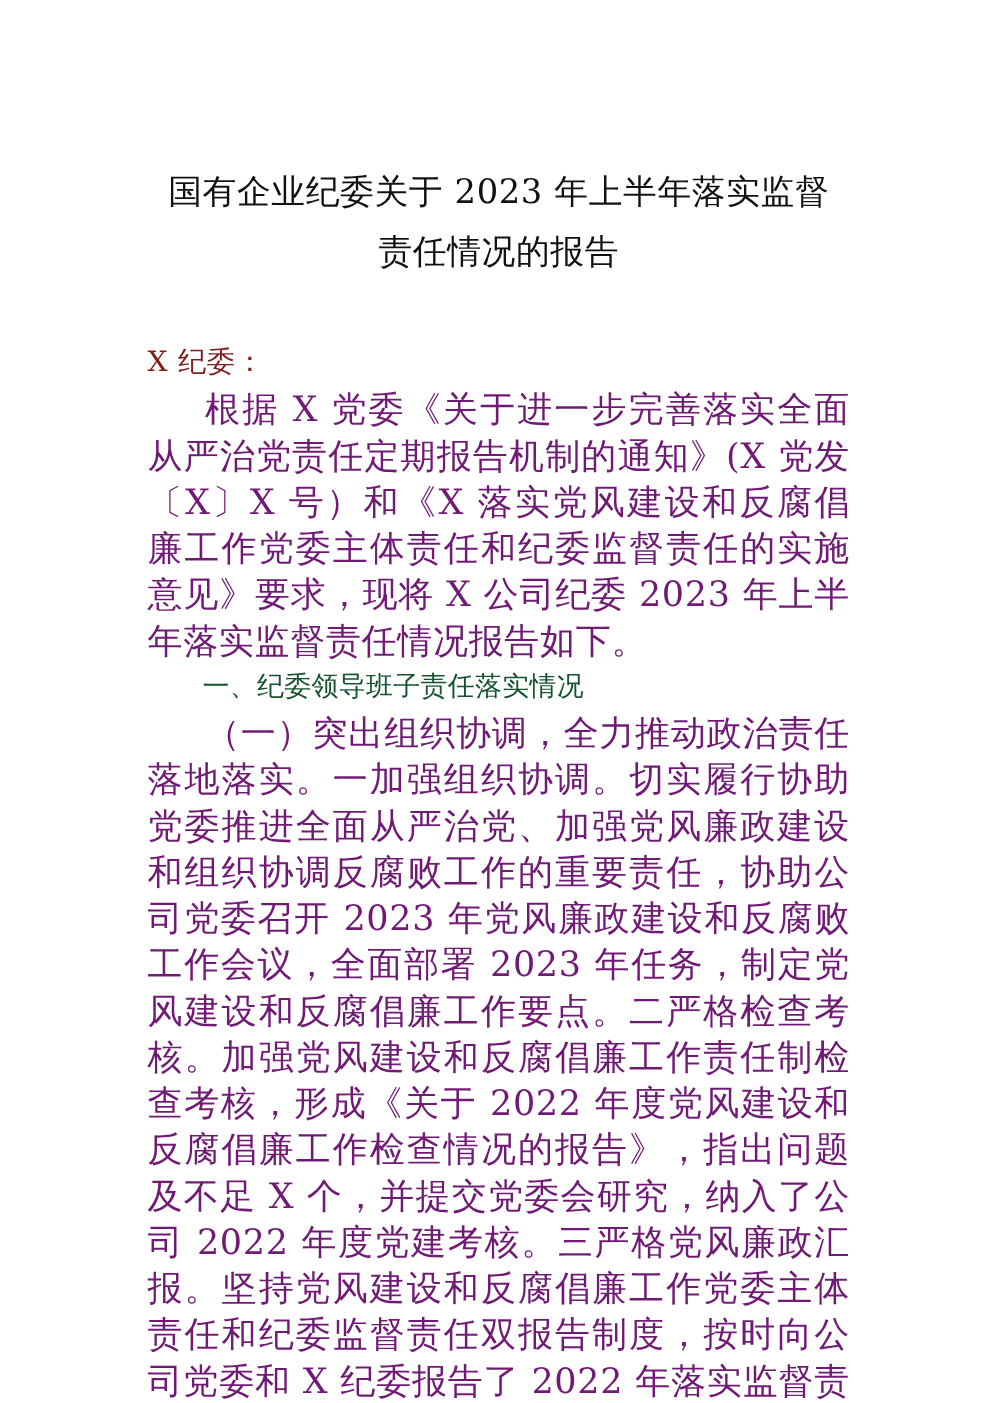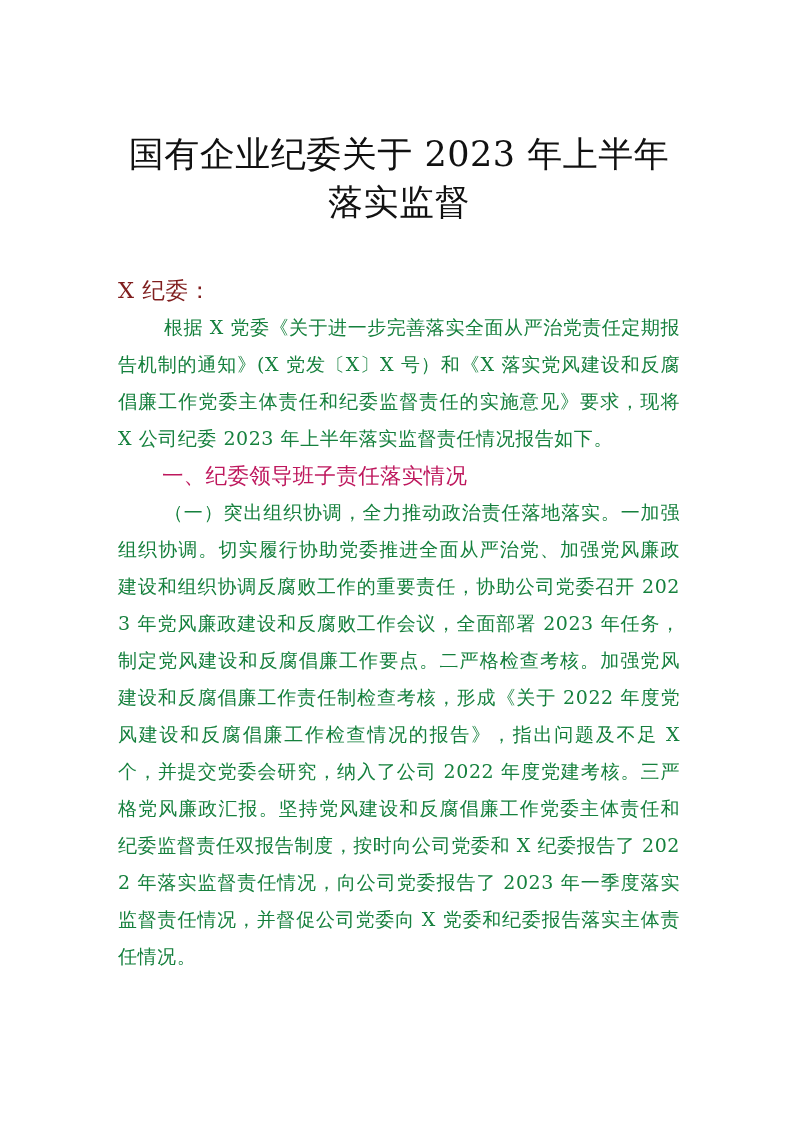--- a/index.html
+++ b/index.html
@@ -20,21 +20,21 @@
     position: relative;
     width: 793px;
     height: 1122px;
     background: #ffffff;
     box-sizing: border-box;
     padding: 130px 113px 0 118px;
   }
 
   .doc-title {
     font-family: "DejaVu Serif", "Liberation Serif", serif;
-    font-size: 35px;
+    font-size: 27px;
     line-height: 48px;
     text-align: center;
     letter-spacing: 0.5px;
     color: #111111;
     margin: 0 0 6px 0;
     padding: 0 4px;
     font-weight: 400;
   }
 
   .title-spacer {
@@ -43,50 +43,51 @@
 
   .salutation {
     font-size: 22.5px;
     line-height: 37px;
     letter-spacing: 0.6px;
     margin: 0;
     color: #7f1d1d;
   }
 
   .body-para {
-    font-size: 19px;
+    font-size: 28px;
     line-height: 37px;
     letter-spacing: 0.55px;
     text-align: justify;
     text-justify: inter-character;
     text-align-last: left;
     margin: 0;
-    color: #15803d;
+    color: #701a75;
     text-indent: 46px;
     word-break: break-all;
   }
 
   .section-heading {
     font-family: "DejaVu Sans", "Liberation Sans", sans-serif;
     font-size: 21.5px;
     line-height: 37px;
     letter-spacing: 0.3px;
     margin: 0;
-    color: #be185d;
+    color: #14532d;
     text-indent: 44px;
     font-weight: 500;
   }
 </style>
 </head>
 <body>
 
 <div class="page">
 
   <h1 class="doc-title">
     <span>国有企业纪委关于 2023 年上半年落实监督</span><br>
+    <span>责任情况的报告</span>
   </h1>
 
   <div class="title-spacer"></div>
 
   <p class="salutation">X 纪委：</p>
 
   <p class="body-para">根据 X 党委《关于进一步完善落实全面从严治党责任定期报告机制的通知》(X 党发〔X〕X 号）和《X 落实党风建设和反腐倡廉工作党委主体责任和纪委监督责任的实施意见》要求，现将 X 公司纪委 2023 年上半年落实监督责任情况报告如下。</p>
 
   <p class="section-heading">一、纪委领导班子责任落实情况</p>
 

